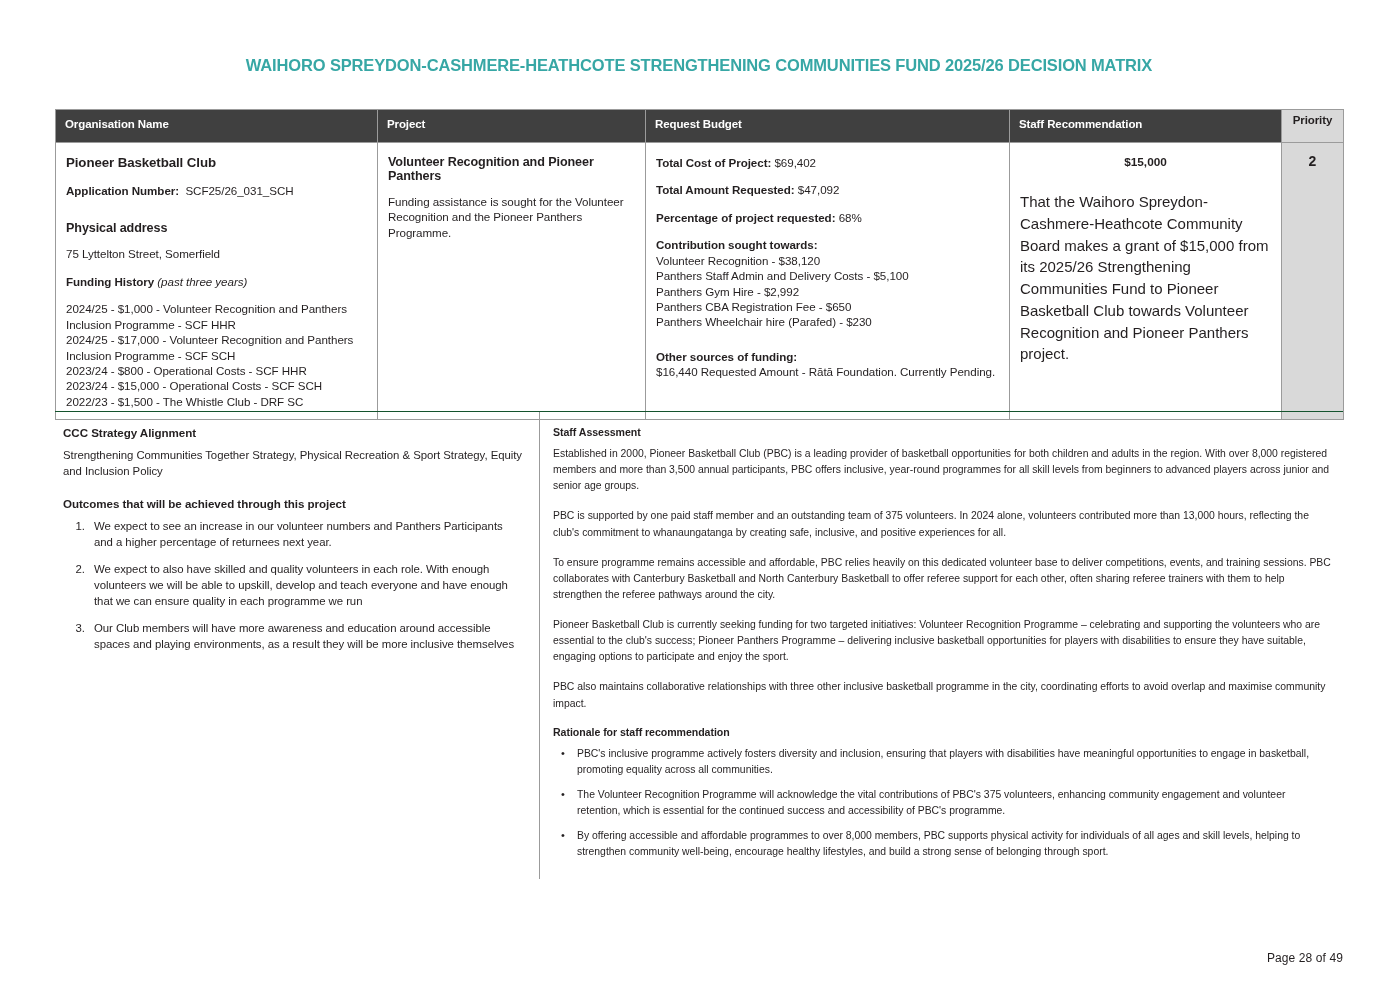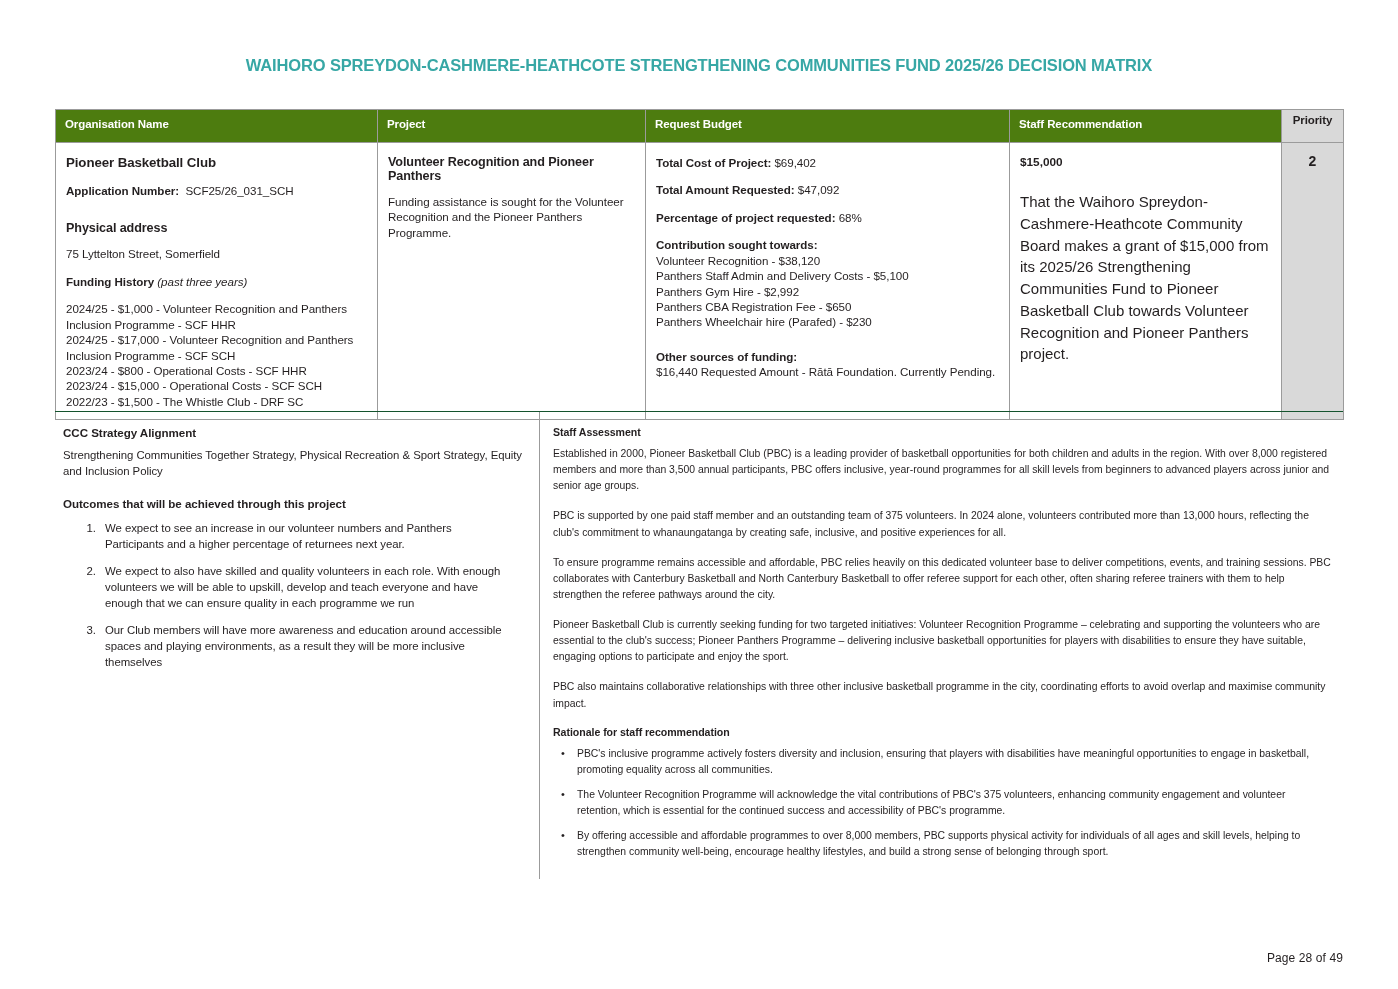--- a/index.html
+++ b/index.html
@@ -42,21 +42,21 @@
     width: 1288px;
     border-collapse: collapse;
     table-layout: fixed;
   }
   .matrix td, .matrix th {
     vertical-align: top;
     padding: 0;
     border: 1px solid #9b9b9b;
   }
   .matrix thead th {
-    background: #4d7c0f;
+    background: #404040;
     color: #ffffff;
     font-size: 11.5px;
     font-weight: bold;
     text-align: left;
     padding: 8px 9px 7px 9px;
     height: 17px;
     letter-spacing: -0.1px;
   }
   .matrix thead th.prio-head {
     background: #d9d9d9;
@@ -99,20 +99,21 @@
     line-height: 1.33;
     margin: 0;
     letter-spacing: -0.05px;
   }
   .spacer-sm { height: 11px; }
   .spacer-md { height: 19px; }
   .rec-amount {
     font-size: 11.8px;
     font-weight: bold;
     margin: 0 0 22px 0;
+    text-align: center;
   }
   .rec-body {
     font-size: 15px;
     line-height: 1.45;
     margin: 0;
   }
 
   
   .lower {
     position: absolute;
@@ -159,21 +160,21 @@
     margin: 0 0 18px 0;
     letter-spacing: -0.05px;
   }
   .sec-p.r {
     font-size: 10.4px;
     line-height: 1.55;
     margin: 0 0 14px 0;
     letter-spacing: 0;
   }
   ol.outcomes {
-    margin: 11px;
+    margin: 0;
     padding: 0 0 0 25px;
     list-style-position: outside;
   }
   ol.outcomes li {
     font-size: 11.4px;
     line-height: 1.4;
     margin: 0 0 11px 0;
     padding-left: 6px;
     letter-spacing: -0.05px;
   }

